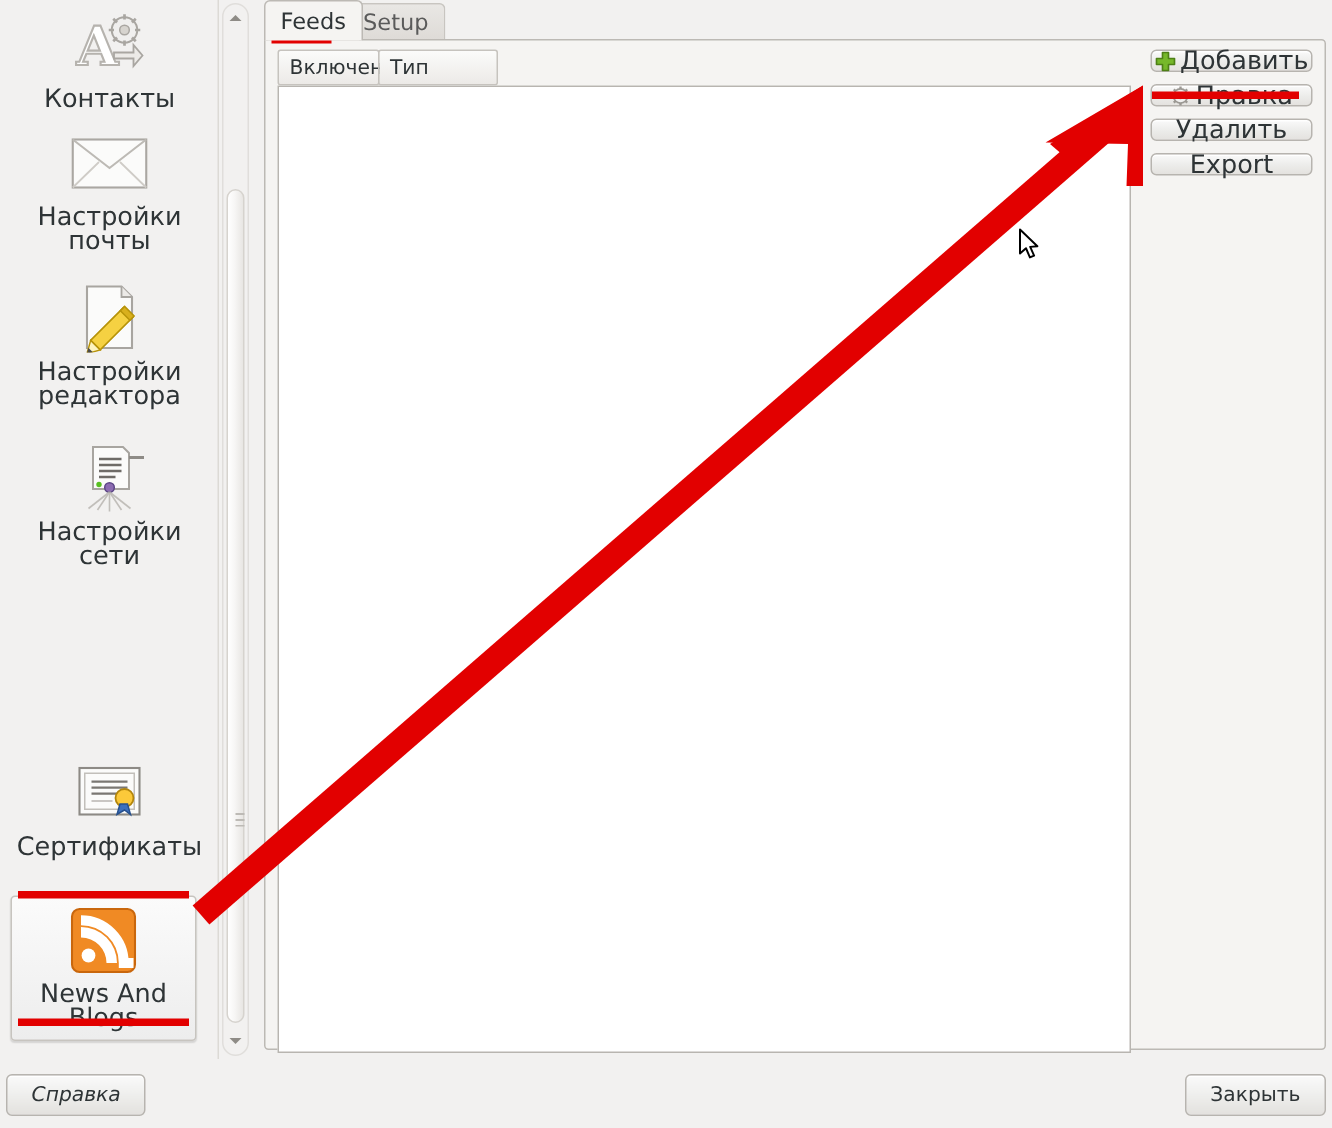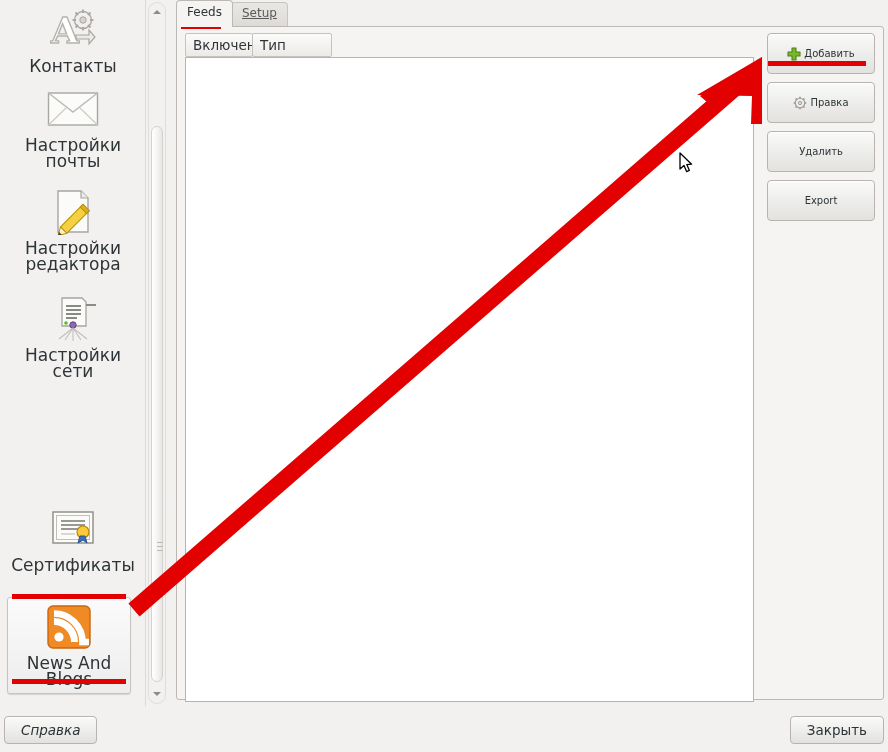--- a/index.html
+++ b/index.html
@@ -99,39 +99,38 @@
   }
 
   
   #main { position: absolute; left: 172px; top: 0; width: 716px; height: 706px; }
 
   #tabbar { position: absolute; left: 4px; top: 0; height: 26px; }
   .tab {
     position: absolute; top: 2px;
     height: 24px;
     padding: 3px 10px 0 10px;
-    font-size: 12px;
+    font-size: 15px;
     border: 1px solid #c8c5c0;
     border-bottom: none;
     border-radius: 4px 4px 0 0;
     color: #2e3436;
     cursor: default;
   }
   .tab.active {
     background: #f5f4f2;
     top: 0; height: 27px;
     padding-top: 4px;
     z-index: 3;
     border-color: #bcb9b4;
   }
   .tab.inactive {
     background: linear-gradient(to bottom,#e9e7e4,#dedbd7);
     z-index: 1;
     color: #5a5a5a;
-    text-decoration: underline;
   }
 
   #tabpage {
     position: absolute;
     left: 4px; top: 26px;
     width: 708px; height: 674px;
     background: #f5f4f2;
     border: 1px solid #bcb9b4;
     border-radius: 0 3px 3px 3px;
   }
@@ -172,23 +171,23 @@
     background: #ffffff;
     border: 1px solid #b8b5b0;
   }
 
   
   #btnstack { position: absolute; left: 590px; top: 6px; width: 110px; }
   .btn {
     display: flex;
     align-items: center;
     justify-content: center;
-    width: 108px; height: 41px;
+    width: 108px; height: 15px;
     margin-bottom: 8px;
-    font-size: 10px;
+    font-size: 17px;
     color: #2e3436;
     background: linear-gradient(to bottom,#fafafa 0%,#ececea 55%,#e4e2df 100%);
     border: 1px solid #b7b4af;
     border-radius: 4px;
     box-shadow: inset 0 1px 0 rgba(255,255,255,0.9);
     cursor: default;
     white-space: nowrap;
   }
   .btn .ic { margin-right: 3px; display: inline-flex; }
 

